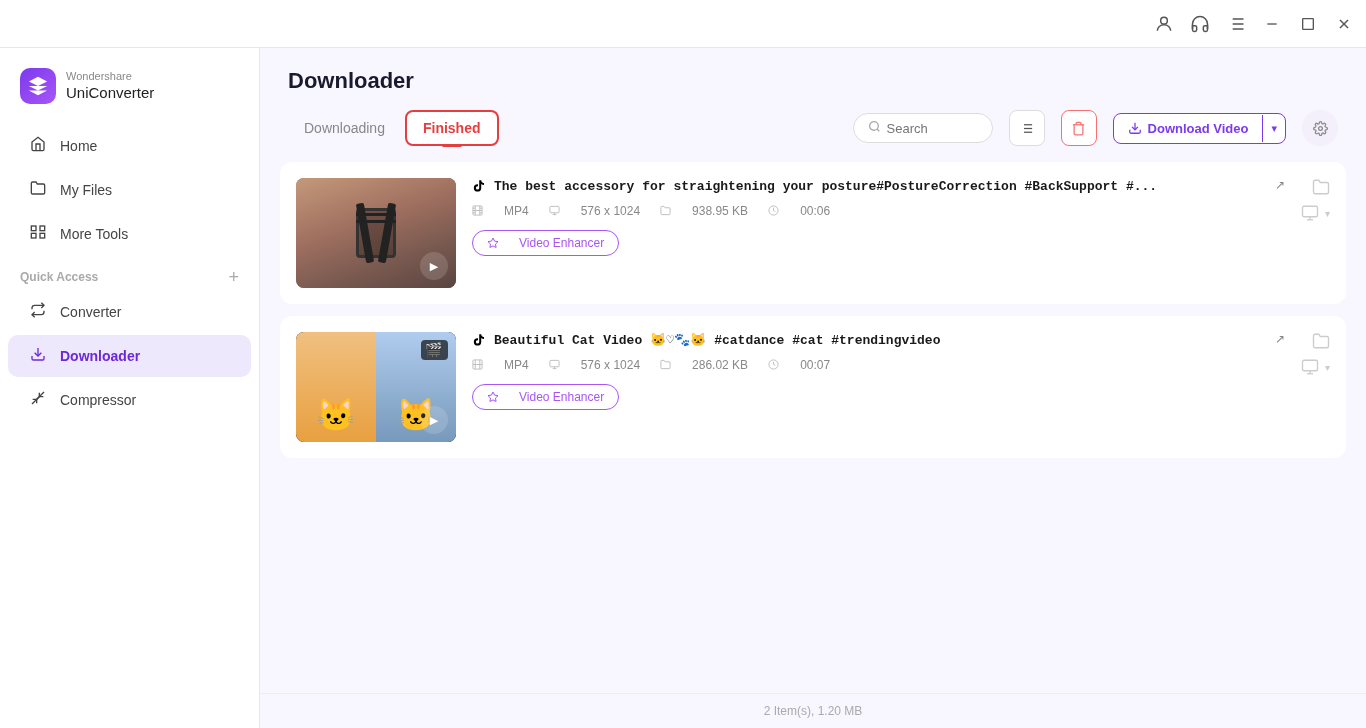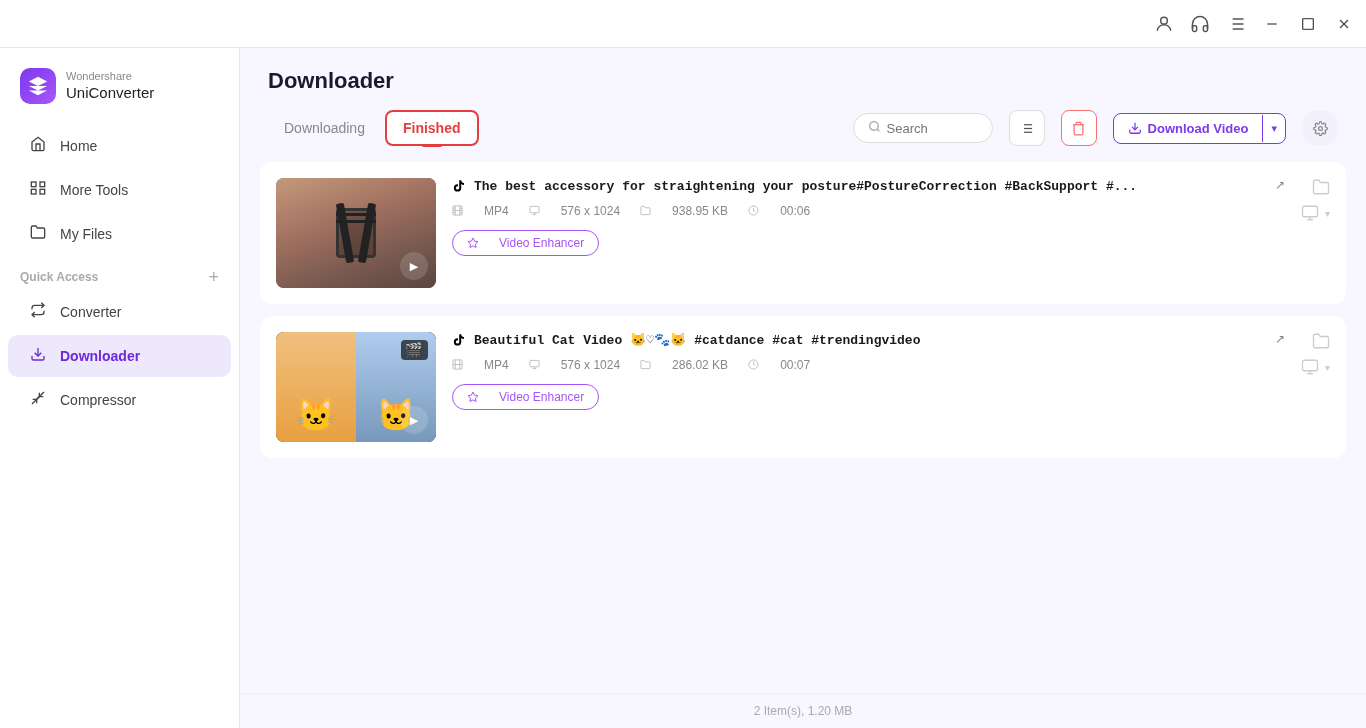--- a/index.html
+++ b/index.html
@@ -29,21 +29,21 @@
 
     
     .app-body {
       display: flex;
       flex: 1;
       overflow: hidden;
     }
 
     
     .sidebar {
-      width: 240px;
+      width: 260px;
       background: #ffffff;
       display: flex;
       flex-direction: column;
       padding: 12px 0;
       flex-shrink: 0;
       border-right: 1px solid #e8e5f0;
     }
     .logo-area {
       display: flex;
       align-items: center;
@@ -378,36 +378,36 @@
             <path d="M3 9l9-7 9 7v11a2 2 0 0 1-2 2H5a2 2 0 0 1-2-2z"></path>
             <polyline points="9 22 9 12 15 12 15 22"></polyline>
           </svg>
       </span>
       <span>Home</span>
     </div>
 
     <div class="nav-item">
       <span class="nav-icon">
         <svg width="16" height="16" viewBox="0 0 24 24" fill="none" stroke="currentColor" stroke-width="2">
+            <path d="M22 19a2 2 0 0 1-2 2H4a2 2 0 0 1-2-2V5a2 2 0 0 1 2-2h5l2 3h9a2 2 0 0 1 2 2z"></path>
+          </svg>
+      </span>
+      <span>My Files</span>
+    </div>
+
+    <div class="nav-item">
+      <span class="nav-icon">
+        <svg width="16" height="16" viewBox="0 0 24 24" fill="none" stroke="currentColor" stroke-width="2">
             <rect x="2" y="3" width="7" height="7"></rect>
             <rect x="15" y="3" width="7" height="7"></rect>
             <rect x="2" y="14" width="7" height="7"></rect>
             <rect x="15" y="14" width="7" height="7"></rect>
           </svg>
       </span>
       <span>More Tools</span>
-    </div>
-
-    <div class="nav-item">
-      <span class="nav-icon">
-        <svg width="16" height="16" viewBox="0 0 24 24" fill="none" stroke="currentColor" stroke-width="2">
-            <path d="M22 19a2 2 0 0 1-2 2H4a2 2 0 0 1-2-2V5a2 2 0 0 1 2-2h5l2 3h9a2 2 0 0 1 2 2z"></path>
-          </svg>
-      </span>
-      <span>My Files</span>
     </div>
 
     <div class="section-header">
       <span class="section-label">Quick Access</span>
       <span class="section-add">+</span>
     </div>
 
     <div class="nav-item">
       <span class="nav-icon">
         <svg width="16" height="16" viewBox="0 0 24 24" fill="none" stroke="currentColor" stroke-width="2">

